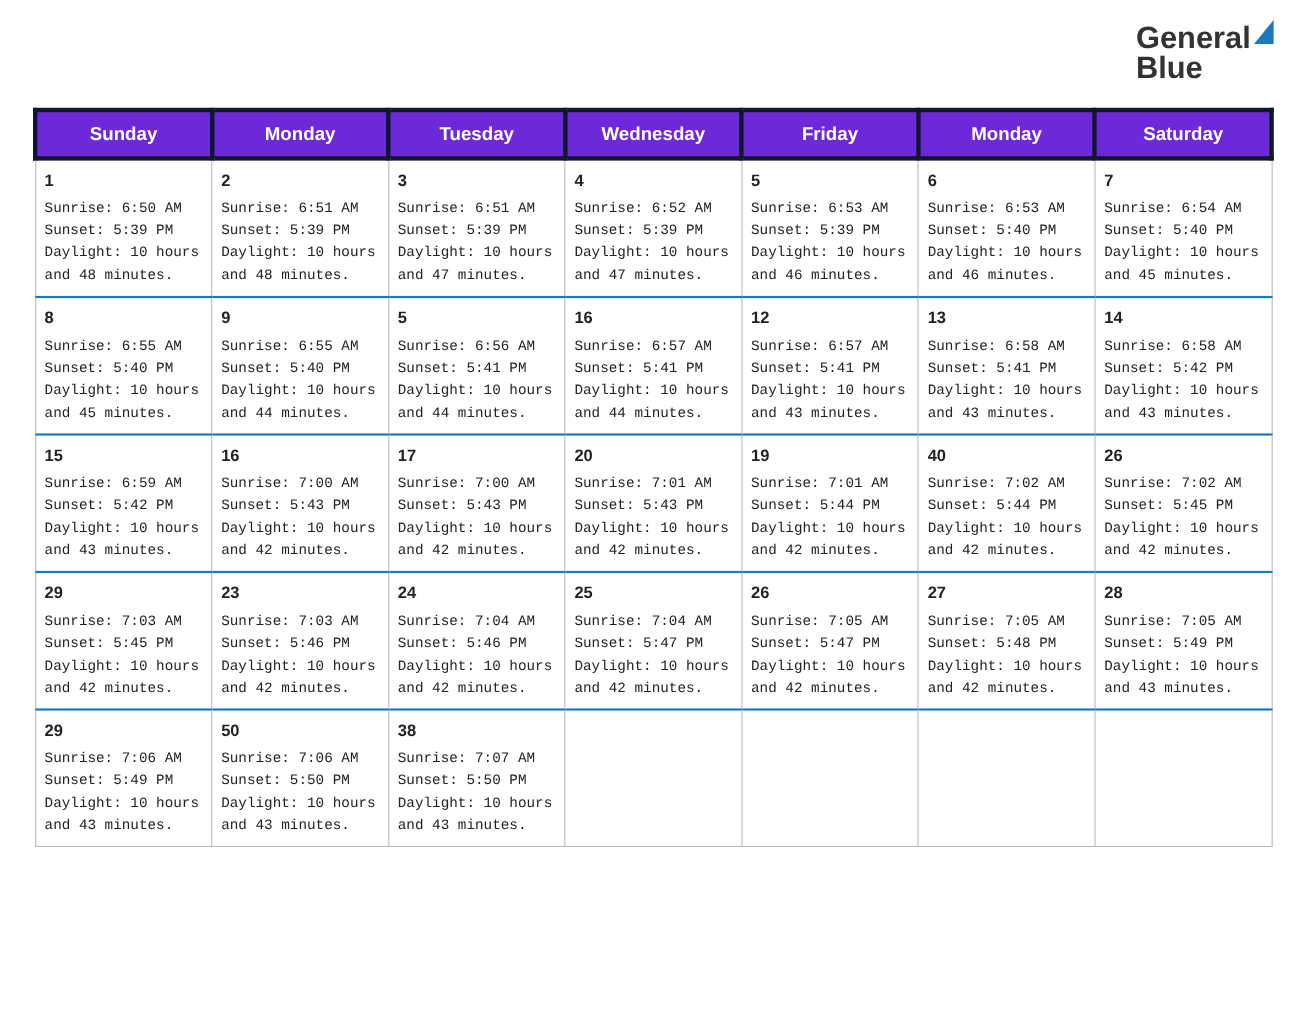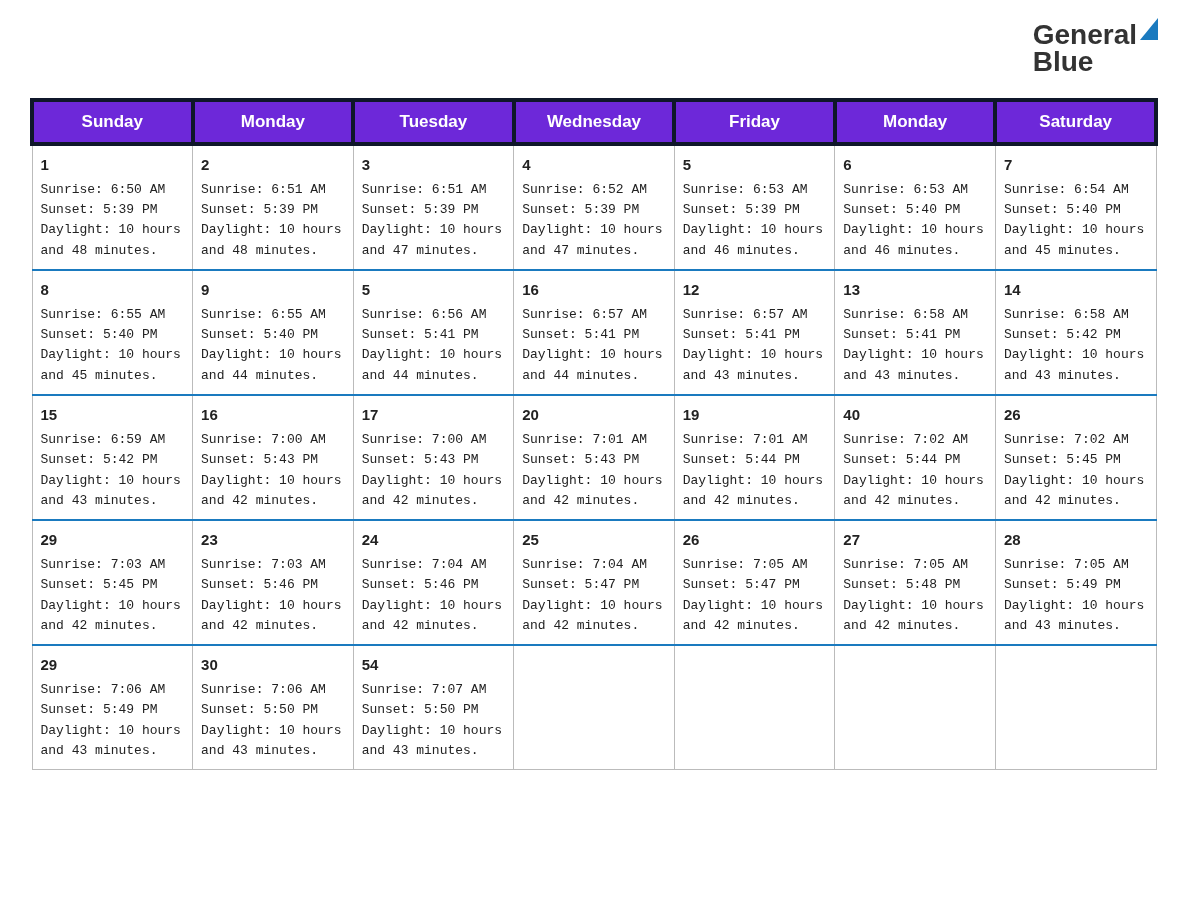--- a/index.html
+++ b/index.html
@@ -239,25 +239,25 @@
           <span class="day-num">28</span>
           <div class="day-info">Sunrise: 7:05 AM<br>Sunset: 5:49 PM<br>Daylight: 10 hours and 43 minutes.</div>
         </td>
       </tr>
       <tr>
         <td>
           <span class="day-num">29</span>
           <div class="day-info">Sunrise: 7:06 AM<br>Sunset: 5:49 PM<br>Daylight: 10 hours and 43 minutes.</div>
         </td>
         <td>
-          <span class="day-num">30</span>
+          <span class="day-num">50</span>
           <div class="day-info">Sunrise: 7:06 AM<br>Sunset: 5:50 PM<br>Daylight: 10 hours and 43 minutes.</div>
         </td>
         <td>
-          <span class="day-num">54</span>
+          <span class="day-num">38</span>
           <div class="day-info">Sunrise: 7:07 AM<br>Sunset: 5:50 PM<br>Daylight: 10 hours and 43 minutes.</div>
         </td>
         <td class="empty"></td>
         <td class="empty"></td>
         <td class="empty"></td>
         <td class="empty"></td>
       </tr>
     </tbody>
 </table>
 

